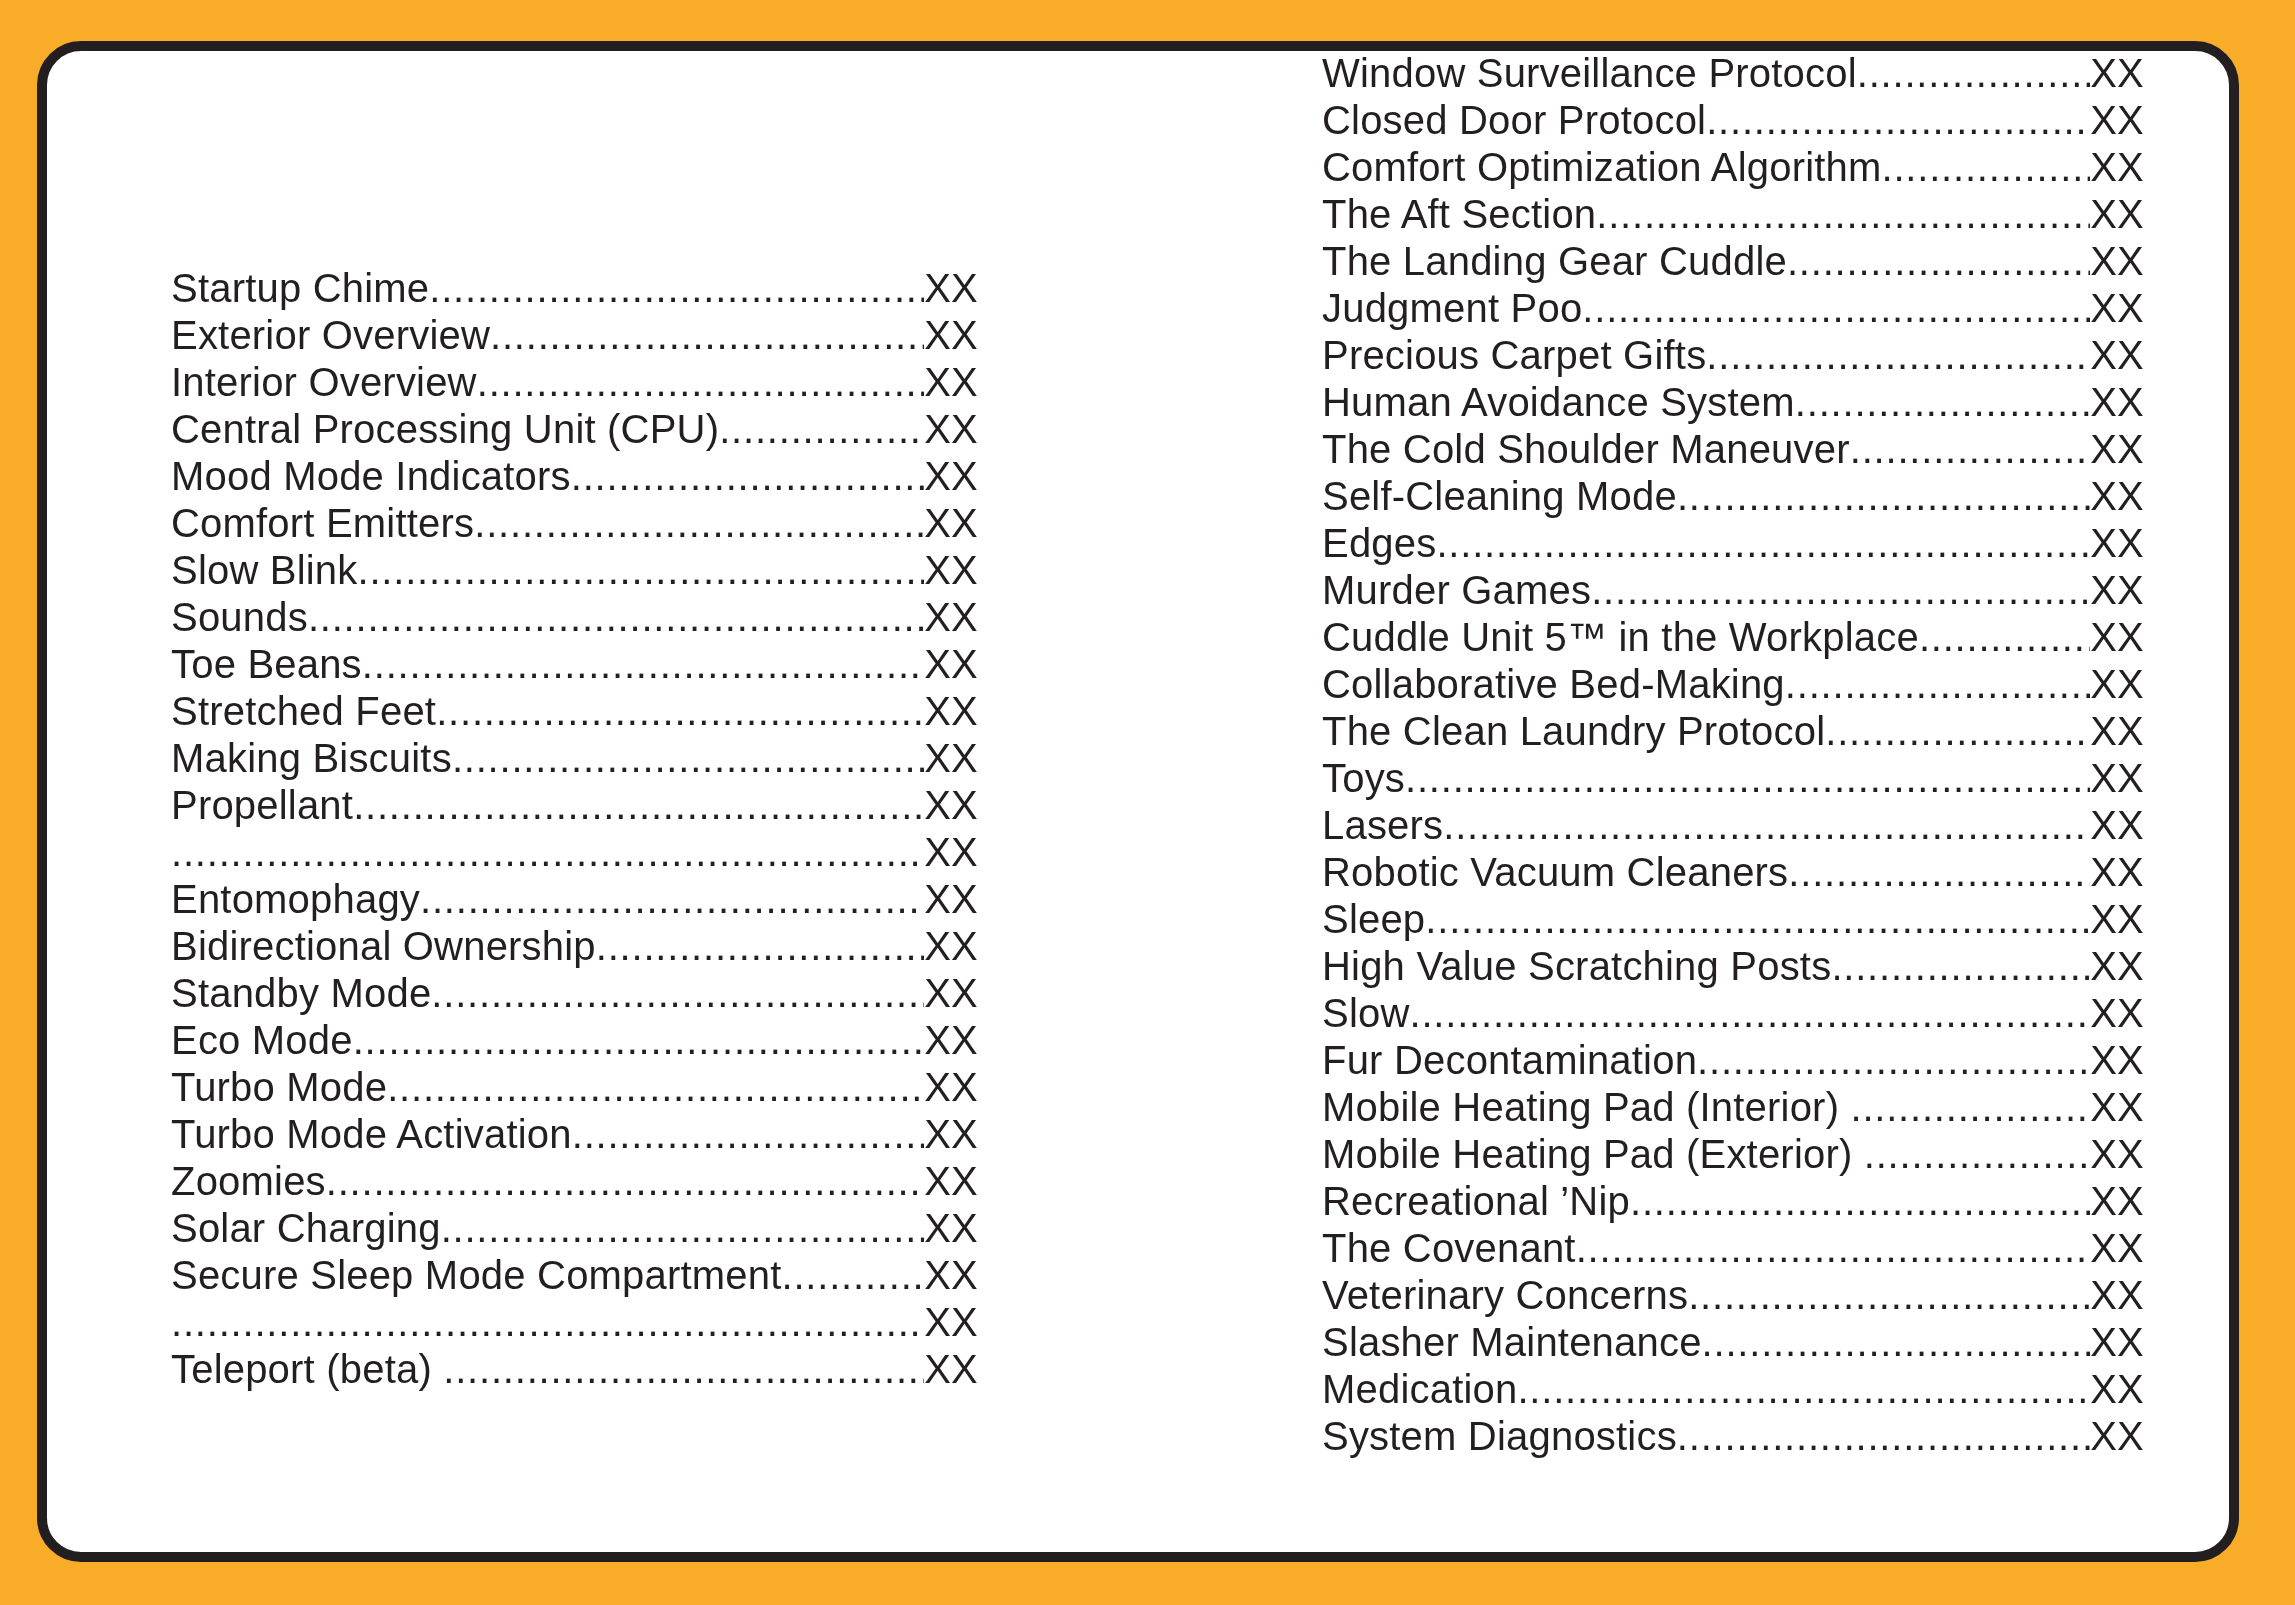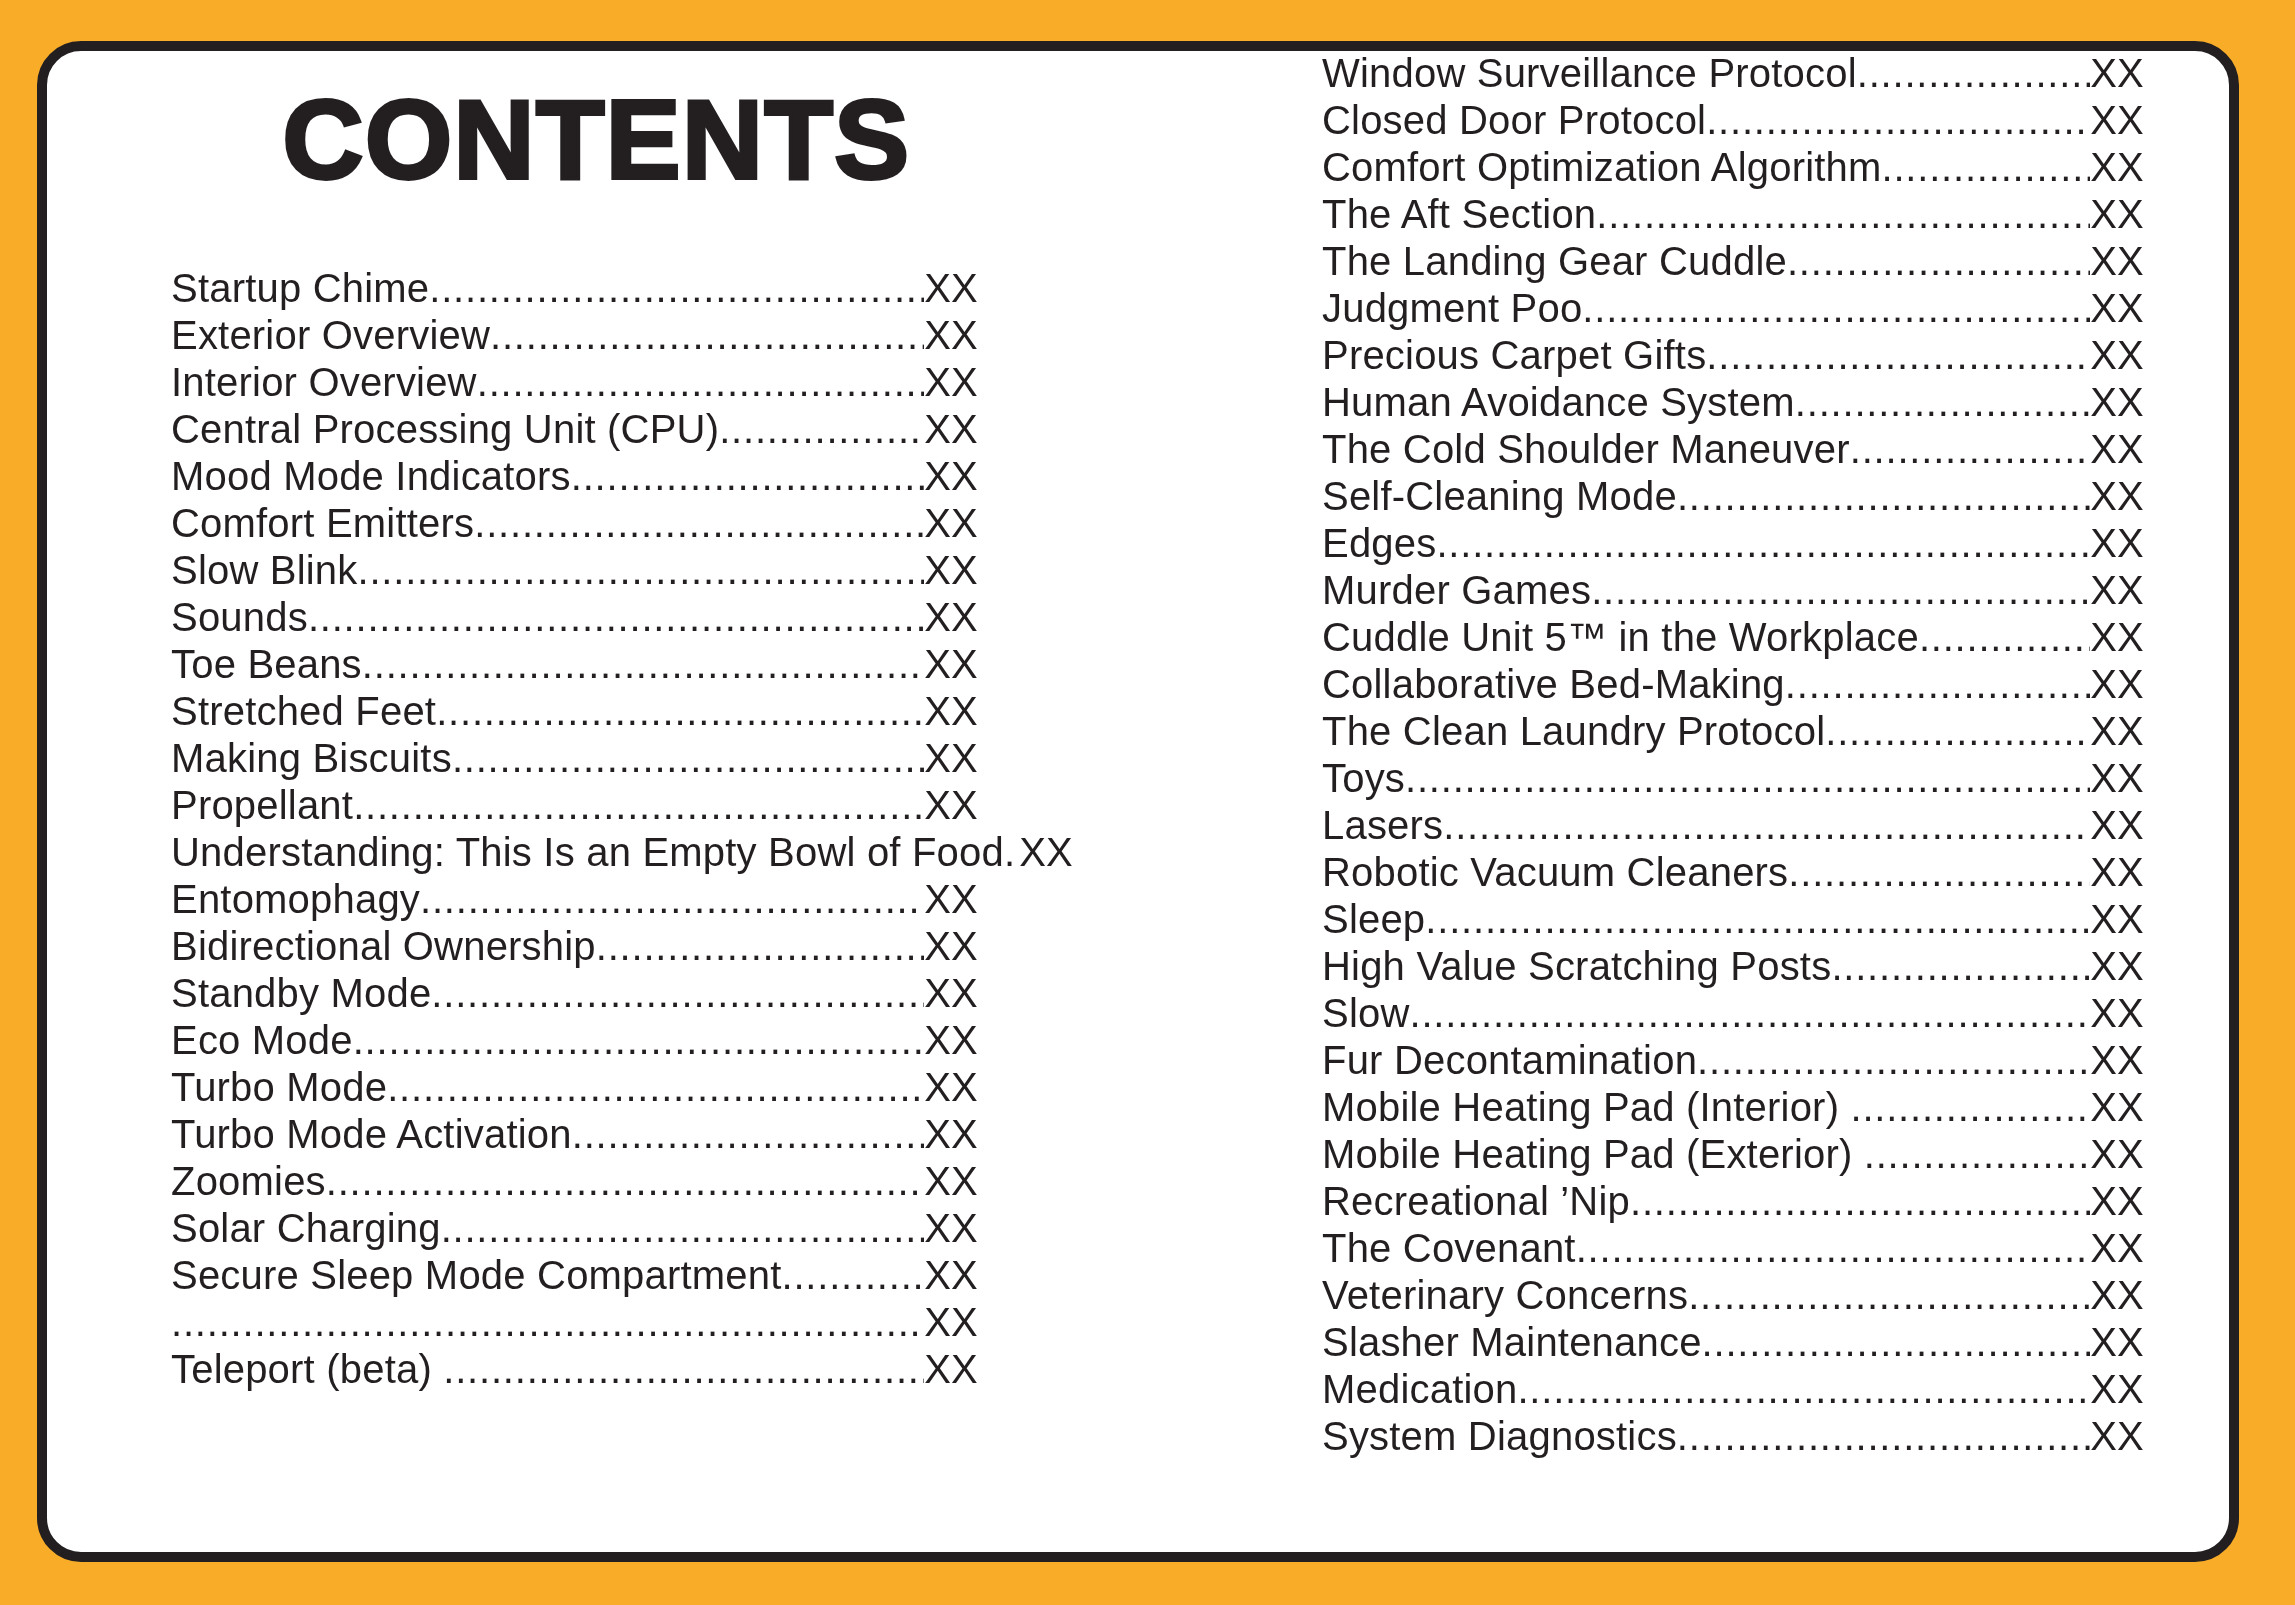--- a/index.html
+++ b/index.html
@@ -58,23 +58,20 @@
     content:"........................................................................................................................................................................................................................";
     letter-spacing:0.8px;
   }
   .pg{ white-space:nowrap; }
 </style>
 </head>
 <body>
 
 <div class="page">
   <div class="card">
-    <div class="title-wrap">
-      <span class="title-text">CONTENTS</span>
-    </div>
 
     <div class="col col-left">
   <div class="row">
     <span class="t">Startup Chime</span>
     <span class="dots" aria-hidden="true"></span>
     <span class="pg">XX</span>
   </div>
 
   <div class="row">
     <span class="t">Exterior Overview</span>
@@ -136,21 +133,20 @@
     <span class="pg">XX</span>
   </div>
 
   <div class="row">
     <span class="t">Propellant</span>
     <span class="dots" aria-hidden="true"></span>
     <span class="pg">XX</span>
   </div>
 
   <div class="row">
-    <span class="t">Understanding: This Is an Empty Bowl of Food</span>
     <span class="dots" aria-hidden="true"></span>
     <span class="pg">XX</span>
   </div>
 
   <div class="row">
     <span class="t">Entomophagy</span>
     <span class="dots" aria-hidden="true"></span>
     <span class="pg">XX</span>
   </div>
 

